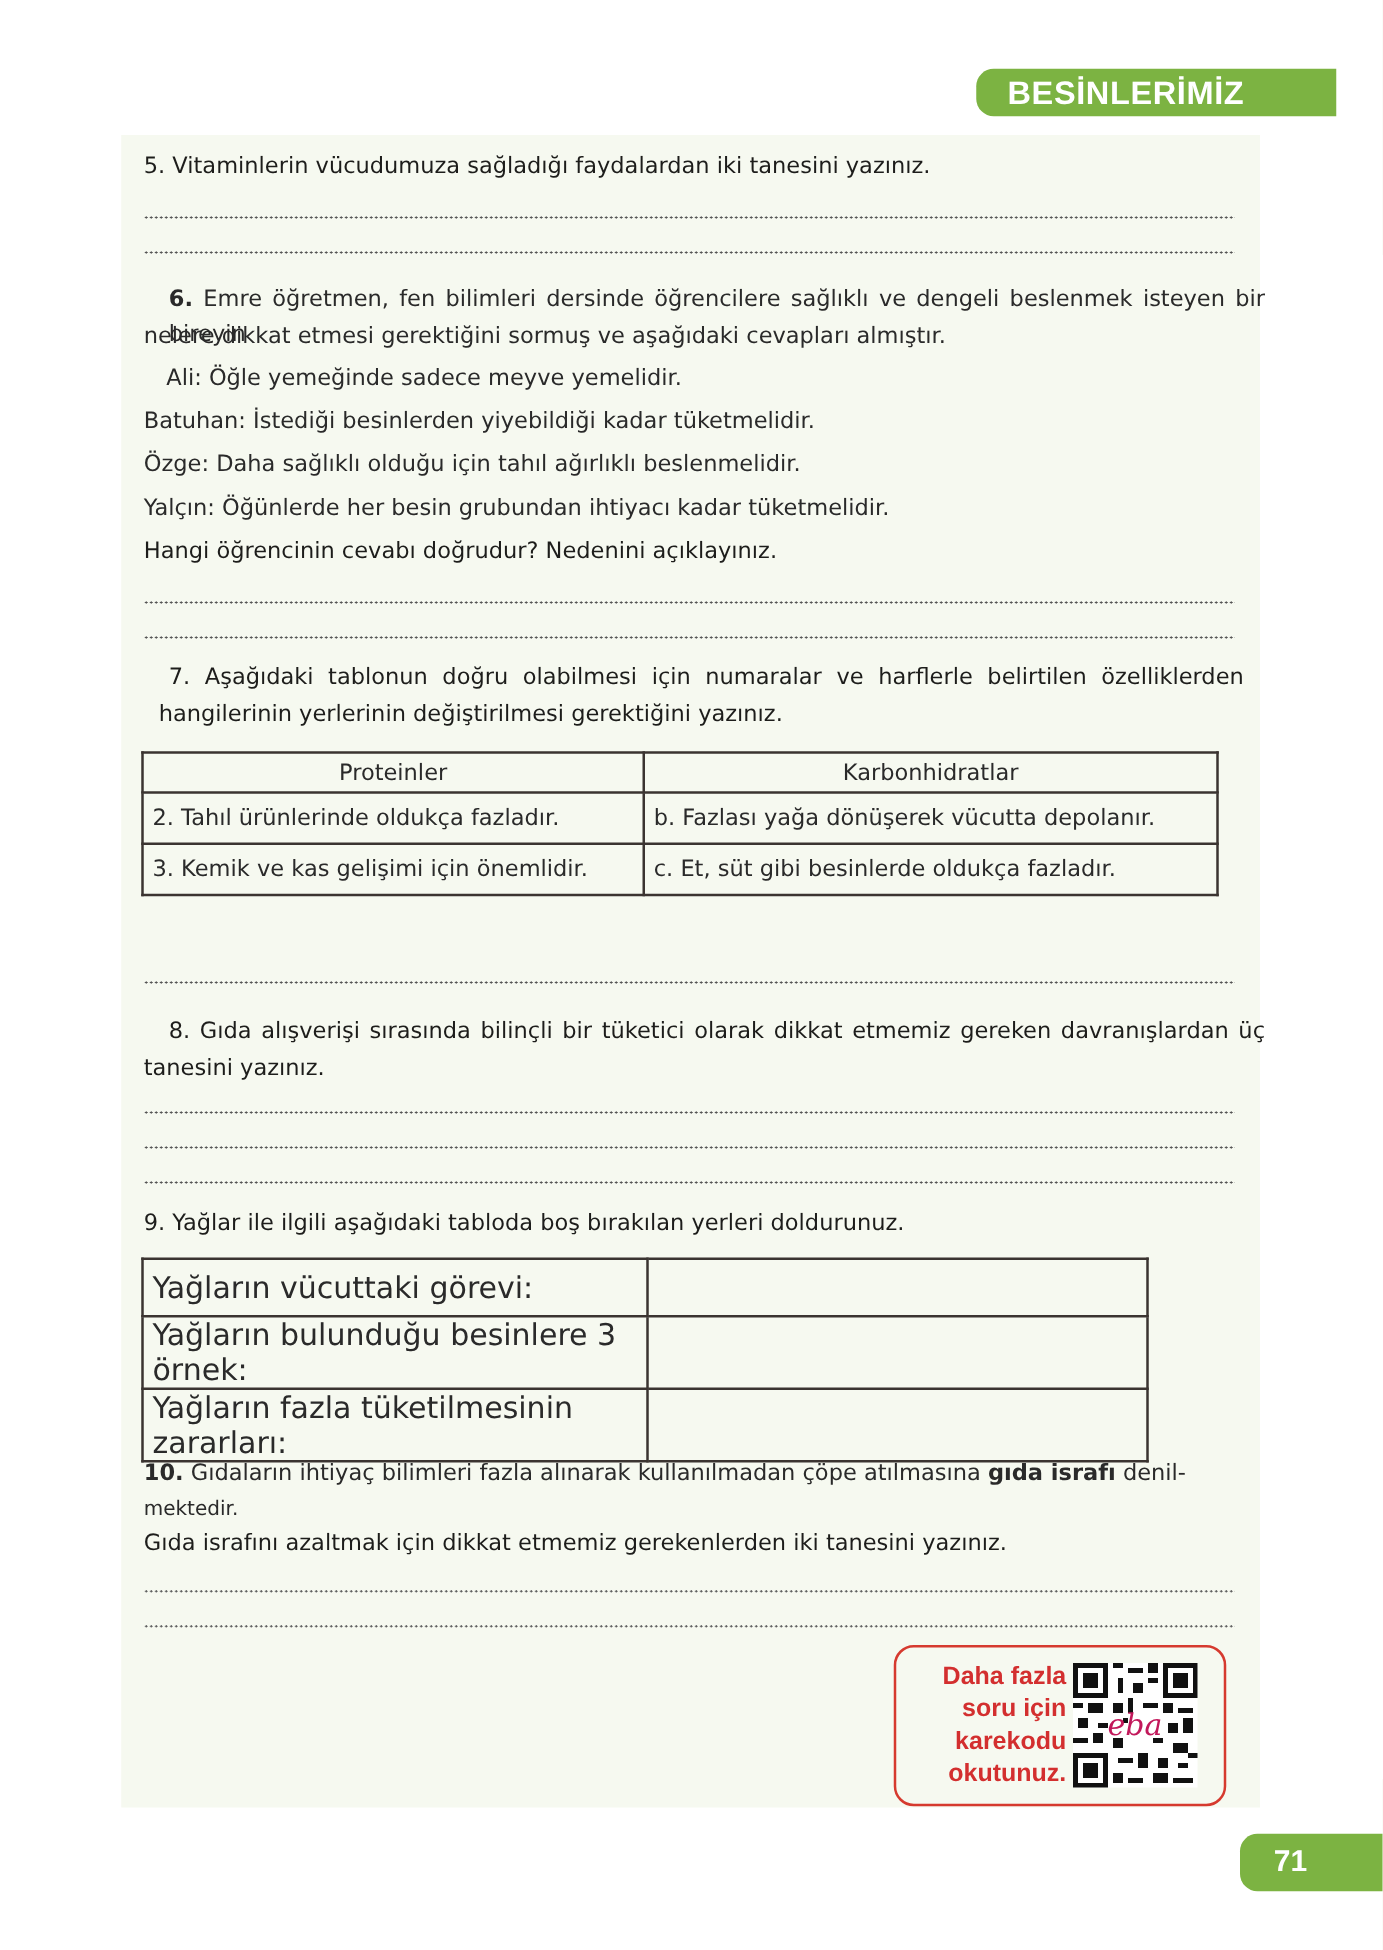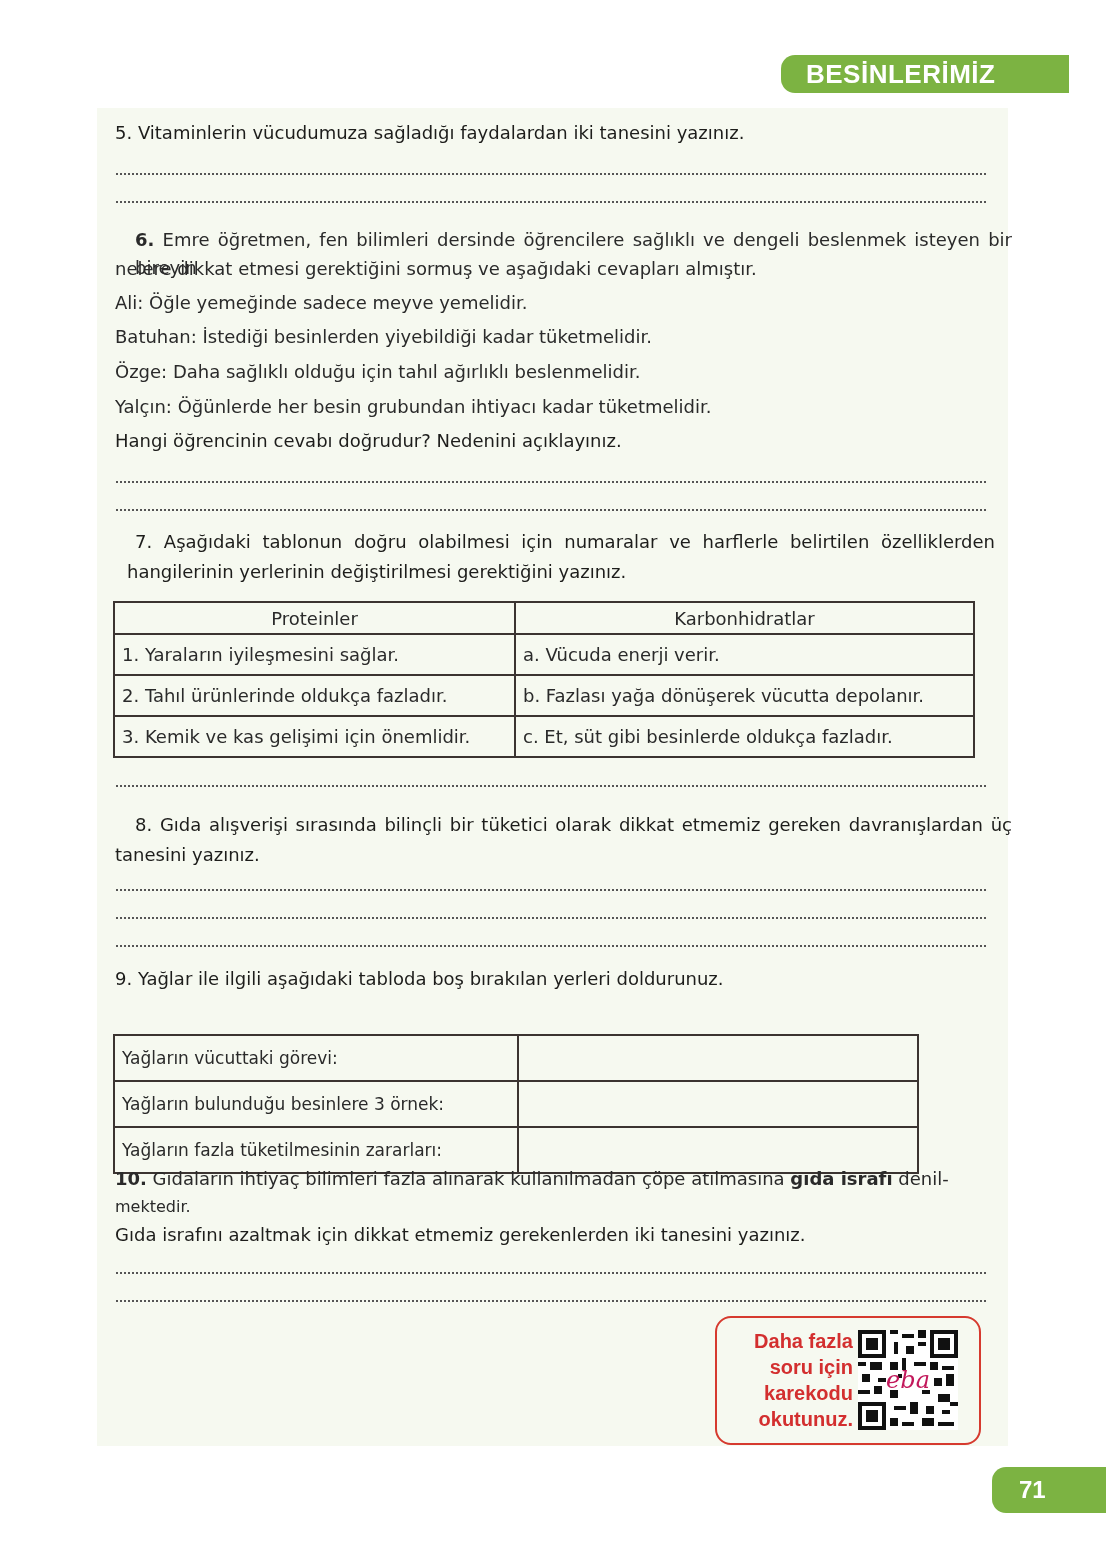--- a/index.html
+++ b/index.html
@@ -31,21 +31,21 @@
       position: absolute; left: 113px; top: 601px; width: 862px;
       border-collapse: collapse; font-size: 18px; color: #2a2a2a;
     }
     table.t7 td, table.t7 th {
       border: 2px solid #3b3431; padding: 0 7px; height: 38px; text-align: left; font-weight: normal; margin-left: 40px;
     }
     table.t7 th { height: 30px; text-align: center; }
     table.t7 td { height: 39px; }
     table.t9 {
       position: absolute; left: 113px; top: 1006px; width: 806px;
-      border-collapse: collapse; font-size: 17px; color: #2a2a2a; margin-top: 28px;
+      border-collapse: collapse; font-size: 24px; color: #2a2a2a;
     }
     table.t9 td { border: 2px solid #3b3431; height: 44px; padding: 0 7px; }
     table.t9 td.label { width: 388px; }
     .qr-box {
       position: absolute; left: 715px; top: 1316px; width: 266px; height: 129px;
       border: 2px solid #d63a2f; border-radius: 16px; box-sizing: border-box; background: #f6f9f0;
     }
     .qr-text {
       position: absolute; left: 8px; top: 10px; width: 128px; text-align: right;
       color: #d32f2f; font-family: "Liberation Sans", sans-serif; font-weight: bold;
@@ -75,40 +75,36 @@
 </div>
 <div class="dots" style="top:173px;"></div>
 <div class="dots" style="top:201px;"></div>
 
 <div class="q light justify" style="top:226px;">
   <span class="num">6.</span><span> Emre öğretmen, fen bilimleri dersinde öğrencilere sağlıklı ve dengeli beslenmek isteyen bir bireyin</span>
 </div>
 <div class="q light" style="top:255px;">
   <span>nelere dikkat etmesi gerektiğini sormuş ve aşağıdaki cevapları almıştır.</span>
 </div>
-<div class="q light" style="top:289px;"><span>Ali: Öğle yemeğinde sadece meyve yemelidir.</span></div>
+<div class="q light" style="top:289px;margin-left:18px;"><span>Ali: Öğle yemeğinde sadece meyve yemelidir.</span></div>
 <div class="q light" style="top:323px;"><span>Batuhan: İstediği besinlerden yiyebildiği kadar tüketmelidir.</span></div>
 <div class="q light" style="top:358px;"><span>Özge:  Daha sağlıklı olduğu için tahıl ağırlıklı beslenmelidir.</span></div>
 <div class="q light" style="top:393px;"><span>Yalçın: Öğünlerde her besin grubundan ihtiyacı kadar tüketmelidir.</span></div>
 <div class="q" style="top:427px;"><span>Hangi öğrencinin cevabı doğrudur? Nedenini açıklayınız.</span></div>
 <div class="dots" style="top:481px;"></div>
 <div class="dots" style="top:509px;"></div>
 
 <div class="q justify" style="top:528px; width:860px;"><span>7. Aşağıdaki tablonun doğru olabilmesi için numaralar ve harflerle belirtilen özelliklerden</span></div>
 <div class="q" style="top:558px;margin-left:12px;"><span>hangilerinin yerlerinin değiştirilmesi gerektiğini yazınız.</span></div>
 
 <table class="t7">
   <tbody>
       <tr>
     <th>Proteinler</th>
     <th>Karbonhidratlar</th>
-  </tr>
-  <tr>
-    <td>1. Yaraların iyileşmesini sağlar.</td>
-    <td>a. Vücuda enerji verir.</td>
   </tr>
   <tr>
     <td>2. Tahıl ürünlerinde oldukça fazladır.</td>
     <td>b. Fazlası yağa dönüşerek vücutta depolanır.</td>
   </tr>
   <tr>
     <td>3. Kemik ve kas gelişimi için önemlidir.</td>
     <td>c. Et, süt gibi besinlerde oldukça fazladır.</td>
   </tr>
 </tbody>

